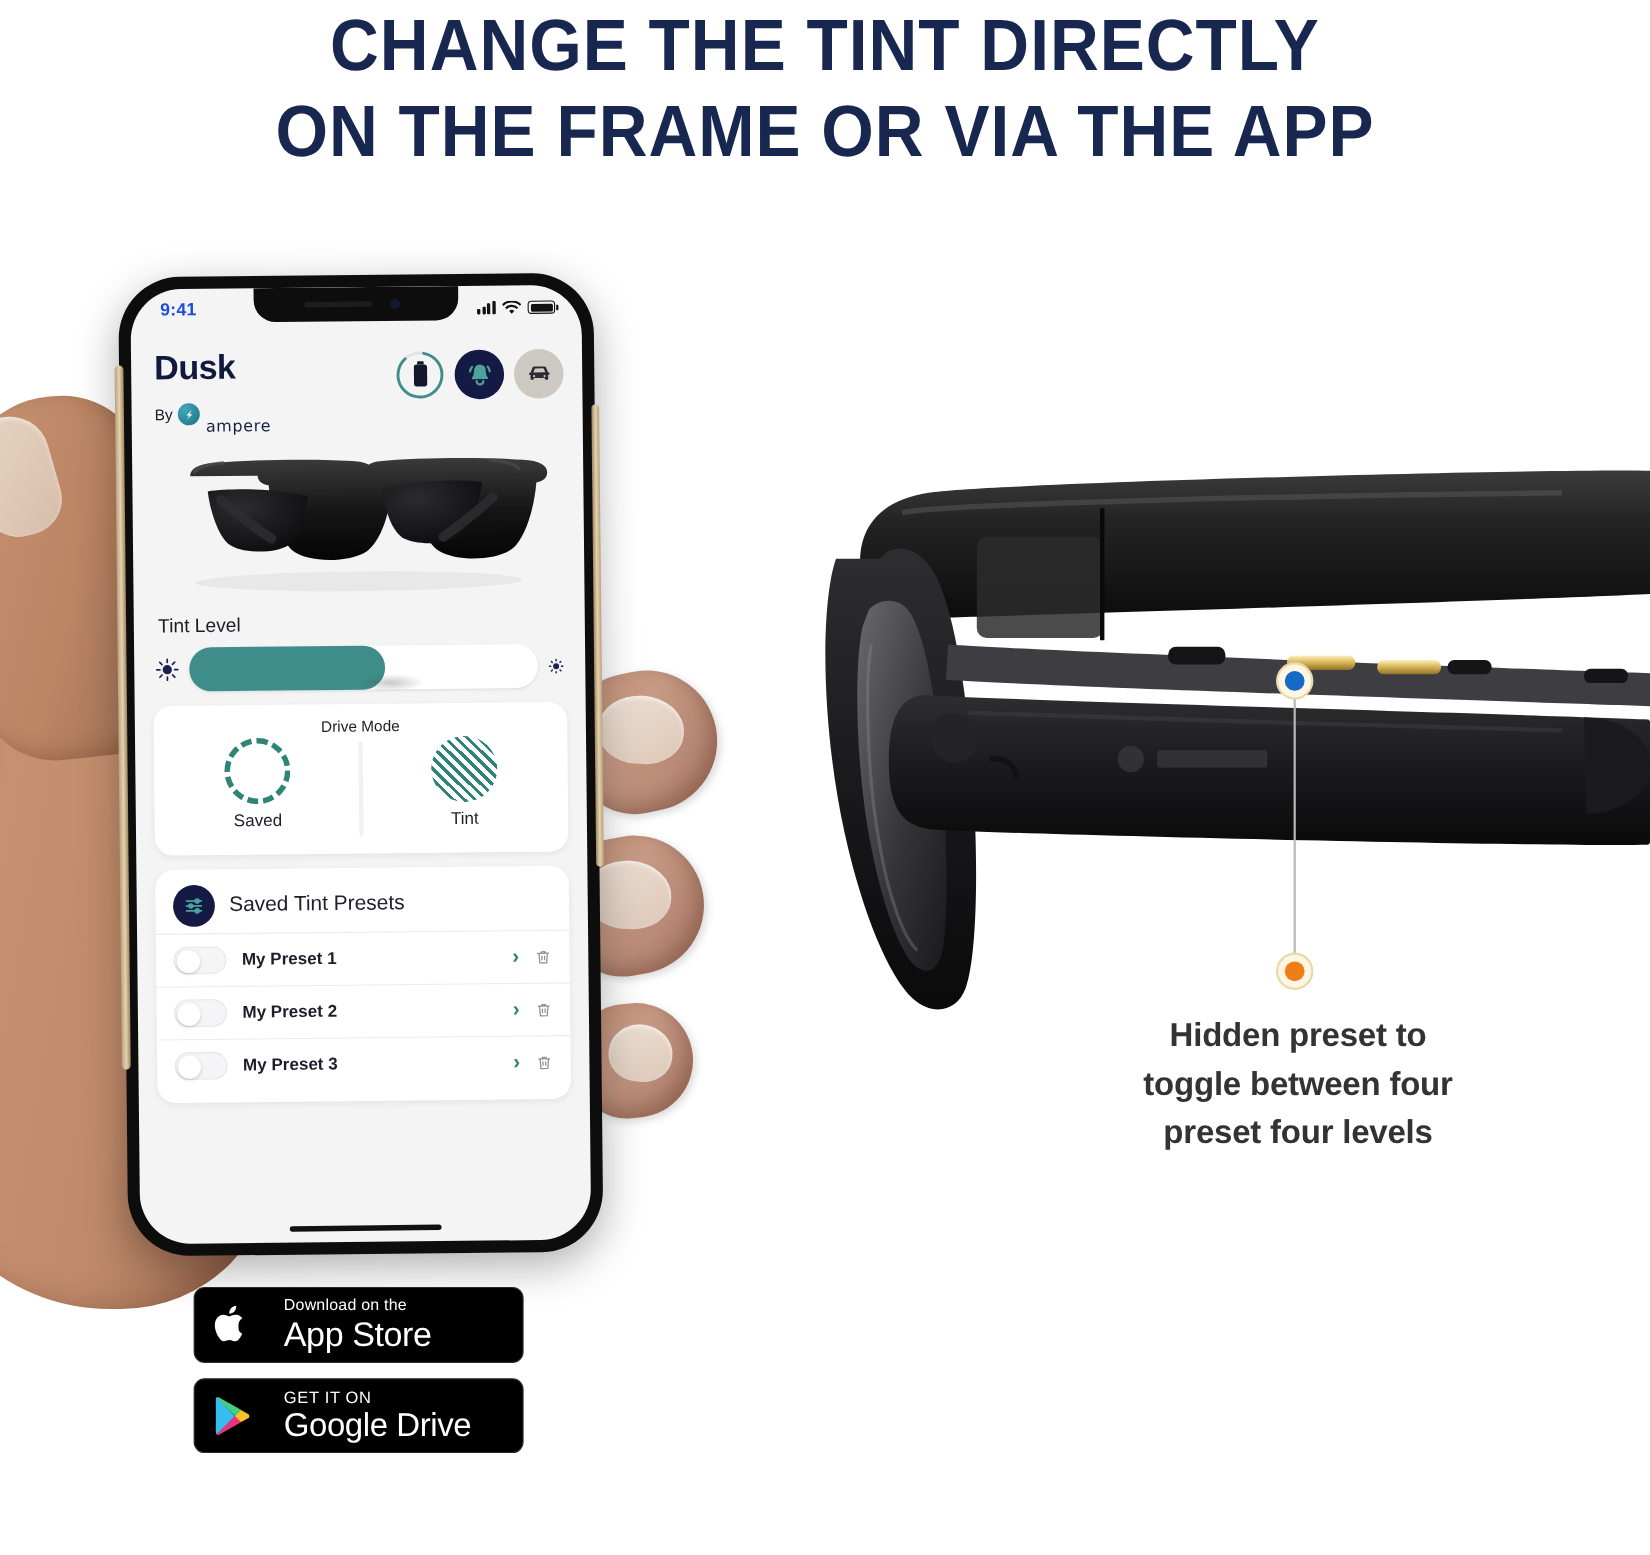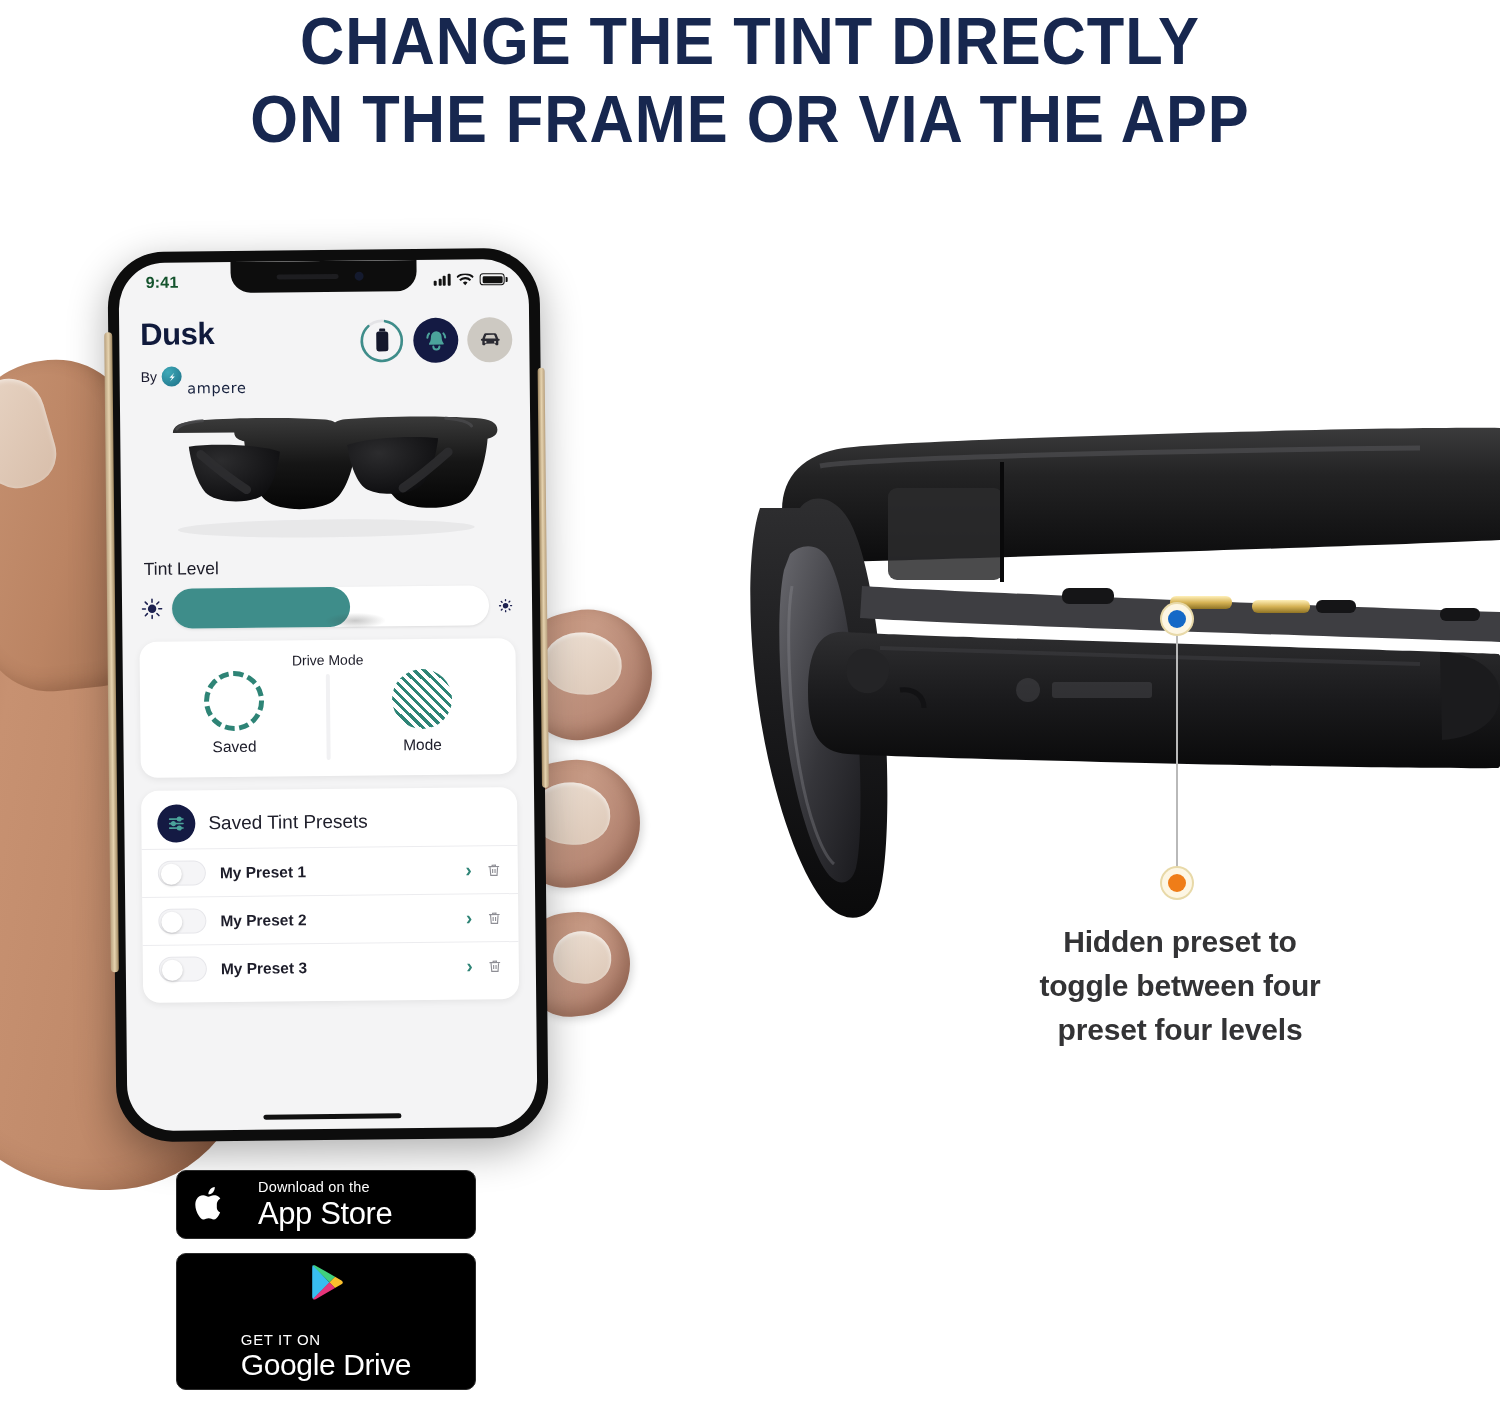--- a/index.html
+++ b/index.html
@@ -105,21 +105,21 @@
     position:absolute; left:124px; top:11px; width:9px; height:9px;
     background:#141a2e; border-radius:50%;
   }
 
   
   .statusbar {
     position:absolute; left:0; top:0; width:100%; height:34px;
     display:flex; align-items:center; justify-content:space-between;
     padding:6px 24px 0 27px; z-index:5;
   }
-  .st-time { font-size:16px; font-weight:600; color:#14532d; letter-spacing:.2px; }
+  .st-time { font-size:16px; font-weight:600; color:#1d4ed8; letter-spacing:.2px; }
   .st-right { display:flex; align-items:center; gap:6px; }
   .bars { display:flex; align-items:flex-end; gap:1.7px; height:12px; }
   .bars i { width:3px; background:#111; border-radius:1px; display:block; }
   .bars i:nth-child(1){height:5px;} .bars i:nth-child(2){height:7.5px;}
   .bars i:nth-child(3){height:10px;} .bars i:nth-child(4){height:12px;}
   .batt {
     width:25px; height:12px; border:1.6px solid #111; border-radius:3.4px;
     position:relative; padding:1.5px;
   }
   .batt::after {
@@ -220,21 +220,21 @@
     width:138px; height:5px; background:#111; border-radius:3px;
   }
 
   
   .badges { position:absolute; left:176px; top:1170px; width:300px; }
   .badge {
     background:#000; border-radius:10px; color:#fff;
     display:flex; align-items:center; gap:31px;
     padding:9px 17px; border:1.5px solid #2a2a2a;
   }
-  .badge + .badge { margin-top:14px;flex-direction:column; }
+  .badge + .badge { margin-top:14px; }
   .badge-txt { display:flex; flex-direction:column; line-height:1; }
   .badge-small { font-size:14.5px; letter-spacing:.2px; margin-bottom:3px; }
   .badge-big { font-size:31px; font-weight:500; letter-spacing:-.4px; }
   .badge-big.gp { font-size:30px; }
   .badge-small.gp { font-size:15px; letter-spacing:.6px; }
 
   
   .frame-area { position:absolute; left:740px; top:400px; width:760px; height:620px; }
 
   
@@ -402,21 +402,21 @@
 
       <div class="card drive-card">
         <div class="drive-title">Drive Mode</div>
         <div class="drive-sep"></div>
         <div class="drive-half">
           <div class="mode-circle mode-light"></div>
           <div class="mode-label">Saved</div>
         </div>
         <div class="drive-half">
           <div class="mode-circle mode-dark"></div>
-          <div class="mode-label">Mode</div>
+          <div class="mode-label">Tint</div>
         </div>
       </div>
 
       <div class="card presets-card">
         <div class="presets-head">
           <div class="presets-badge">
             <svg width="20" height="20" viewBox="0 0 24 24" stroke="#4ba39b" stroke-width="1.9" stroke-linecap="round" fill="none">
               <path d="M4 6.6h16M4 12h16M4 17.4h16"></path>
               <circle cx="15.5" cy="6.6" r="2.1" fill="#4ba39b"></circle>
               <circle cx="8.5" cy="12" r="2.1" fill="#4ba39b"></circle>

